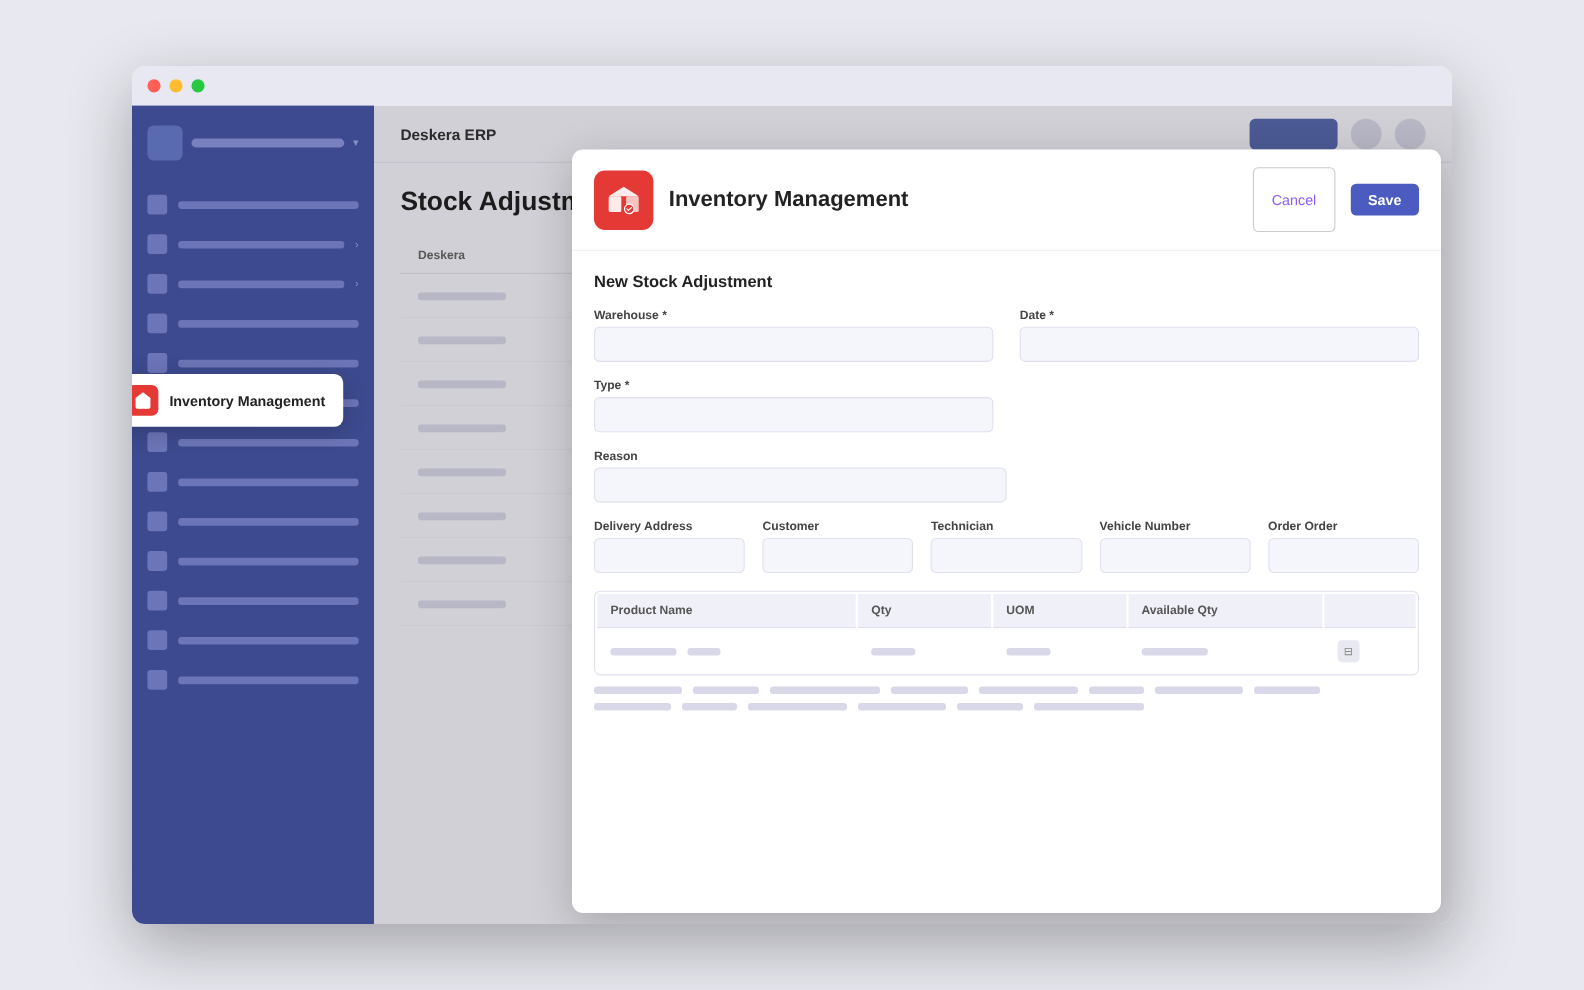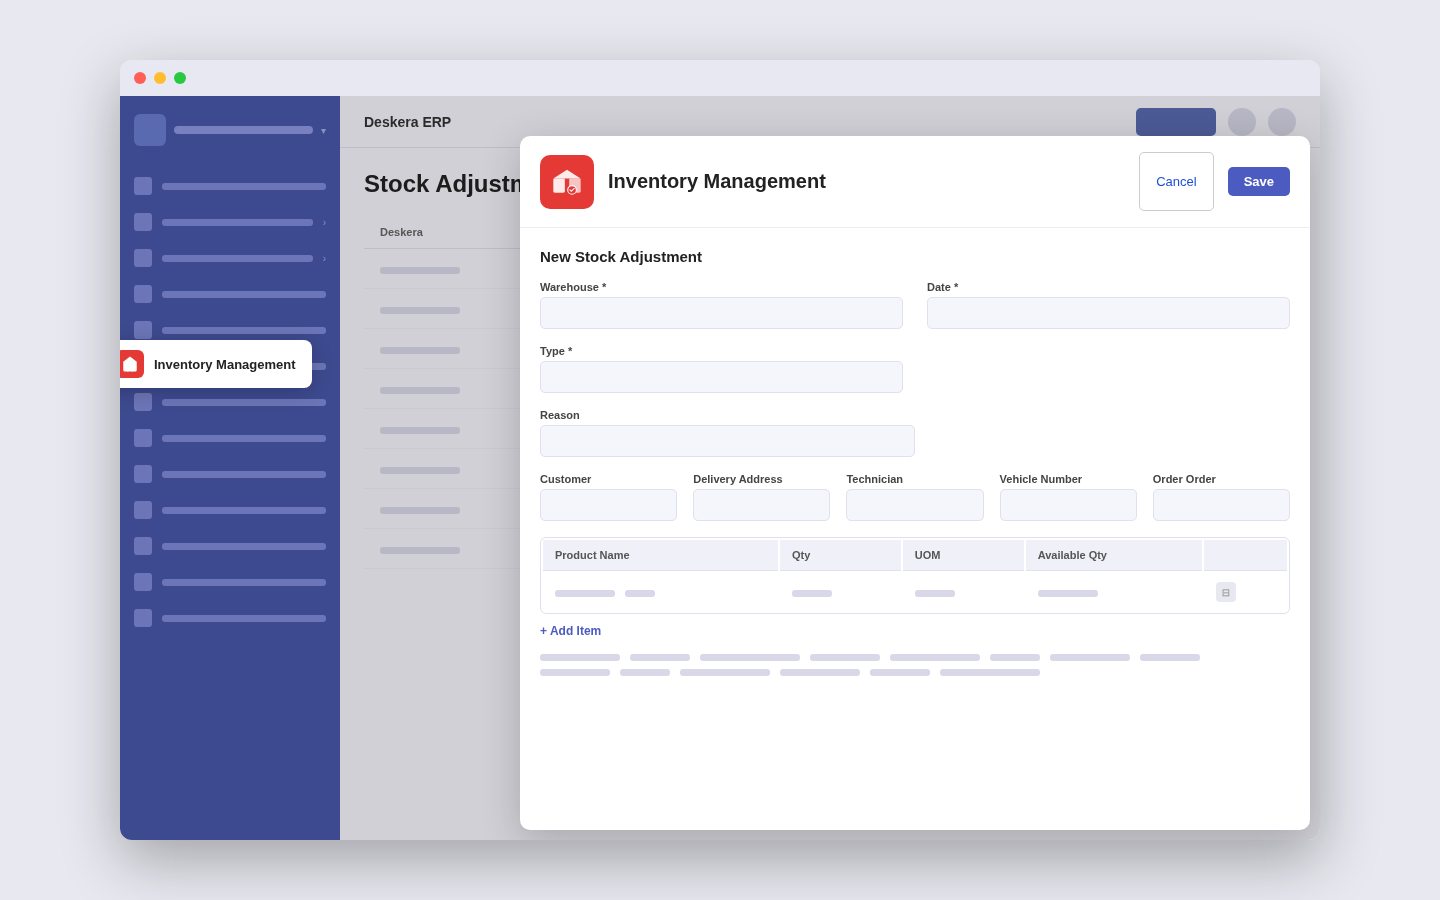--- a/index.html
+++ b/index.html
@@ -330,21 +330,21 @@
       flex: 1;
     }
 
     .modal-cancel-btn {
       background: white;
       border: 1px solid #ccc;
       border-radius: 5px;
       padding: 21px 16px;
       font-size: 13px;
       cursor: pointer;
-      color: #1d4ed8;
+      color: #8b5cf6;
     }
 
     .modal-save-btn {
       background: #4b5bbf;
       color: white;
       border: none;
       border-radius: 5px;
       padding: 7px 16px;
       font-size: 13px;
       font-weight: 600;
@@ -709,25 +709,25 @@
             </div>
           </div>
 
           <div class="form-group" style="margin-bottom:16px">
             <label class="form-label">Reason</label>
             <input class="form-input" style="width: 50%;" type="text">
           </div>
 
           <div class="fields-row">
             <div class="form-group">
-              <label class="form-label">Customer</label>
+              <label class="form-label">Delivery Address</label>
               <input class="form-input" type="text" style="">
             </div>
             <div class="form-group">
-              <label class="form-label">Delivery Address</label>
+              <label class="form-label">Customer</label>
               <input class="form-input" type="text" style="">
             </div>
             <div class="form-group">
               <label class="form-label">Technician</label>
               <input class="form-input" type="text" style="">
             </div>
             <div class="form-group">
               <label class="form-label">Vehicle Number</label>
               <input class="form-input" type="text" style="">
             </div>
@@ -757,21 +757,20 @@
                 <td><span class="cell-placeholder" style="width:40px"></span></td>
                 <td><span class="cell-placeholder" style="width:40px"></span></td>
                 <td><span class="cell-placeholder" style="width:60px"></span></td>
                 <td>
                   <div class="delete-btn">⊟</div>
                 </td>
               </tr>
             </tbody>
           </table>
 
-          <div class="add-item-link">+ Add Item</div>
 
           <div class="footer-placeholder-row">
             <div class="footer-ph" style="width:80px"></div>
             <div class="footer-ph" style="width:60px"></div>
             <div class="footer-ph" style="width:100px"></div>
             <div class="footer-ph" style="width:70px"></div>
             <div class="footer-ph" style="width:90px"></div>
             <div class="footer-ph" style="width:50px"></div>
             <div class="footer-ph" style="width:80px"></div>
             <div class="footer-ph" style="width:60px"></div>

